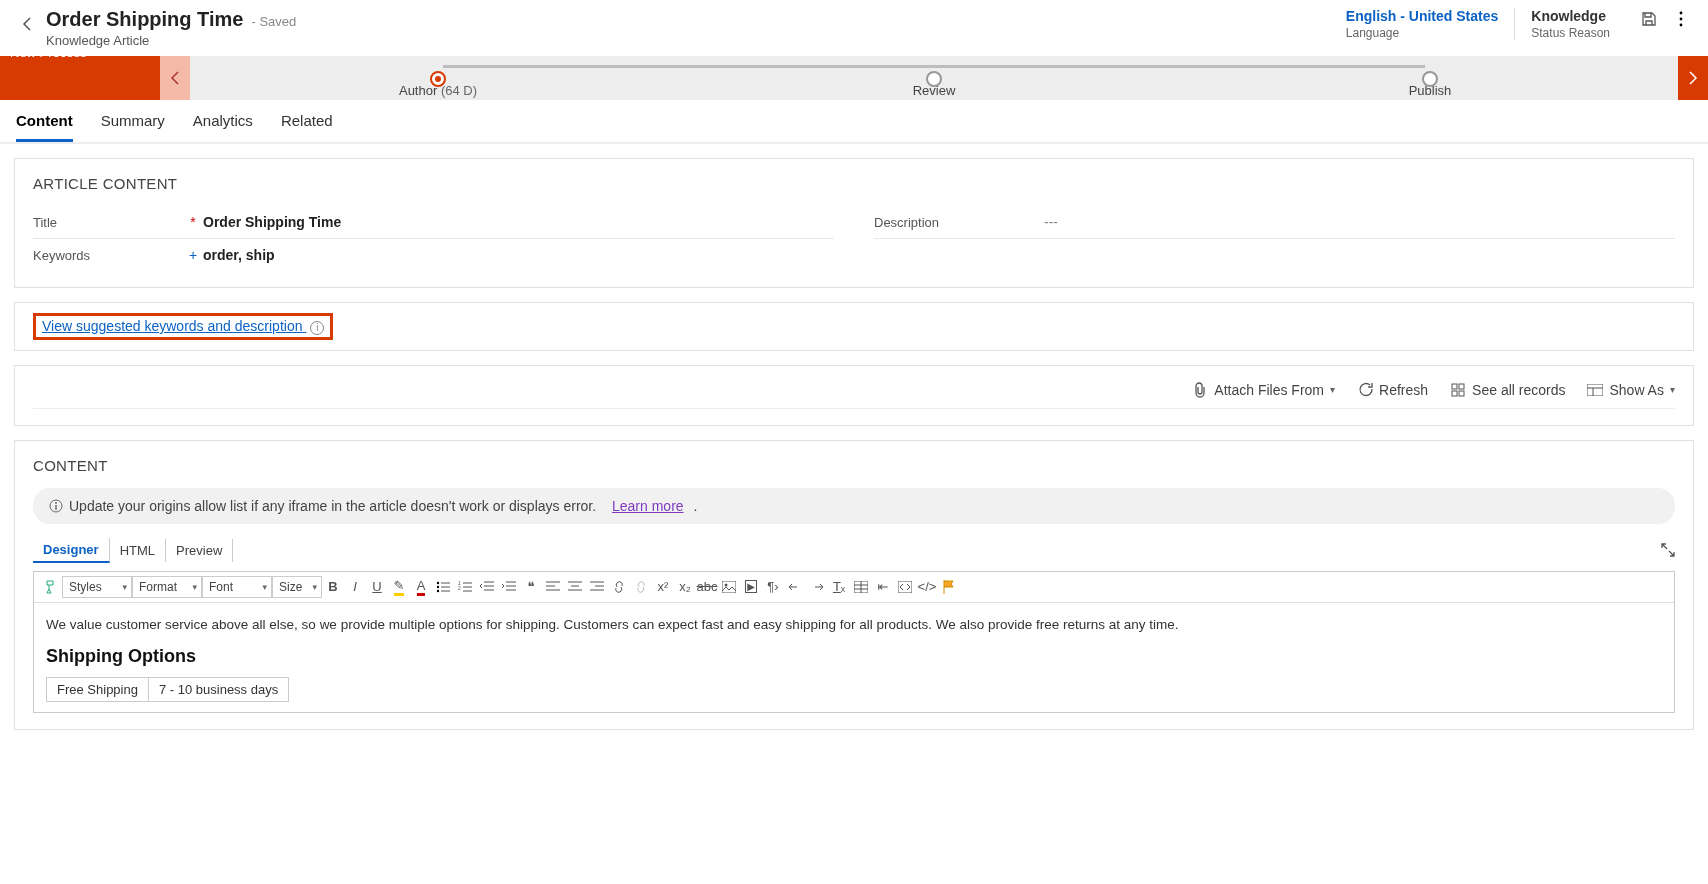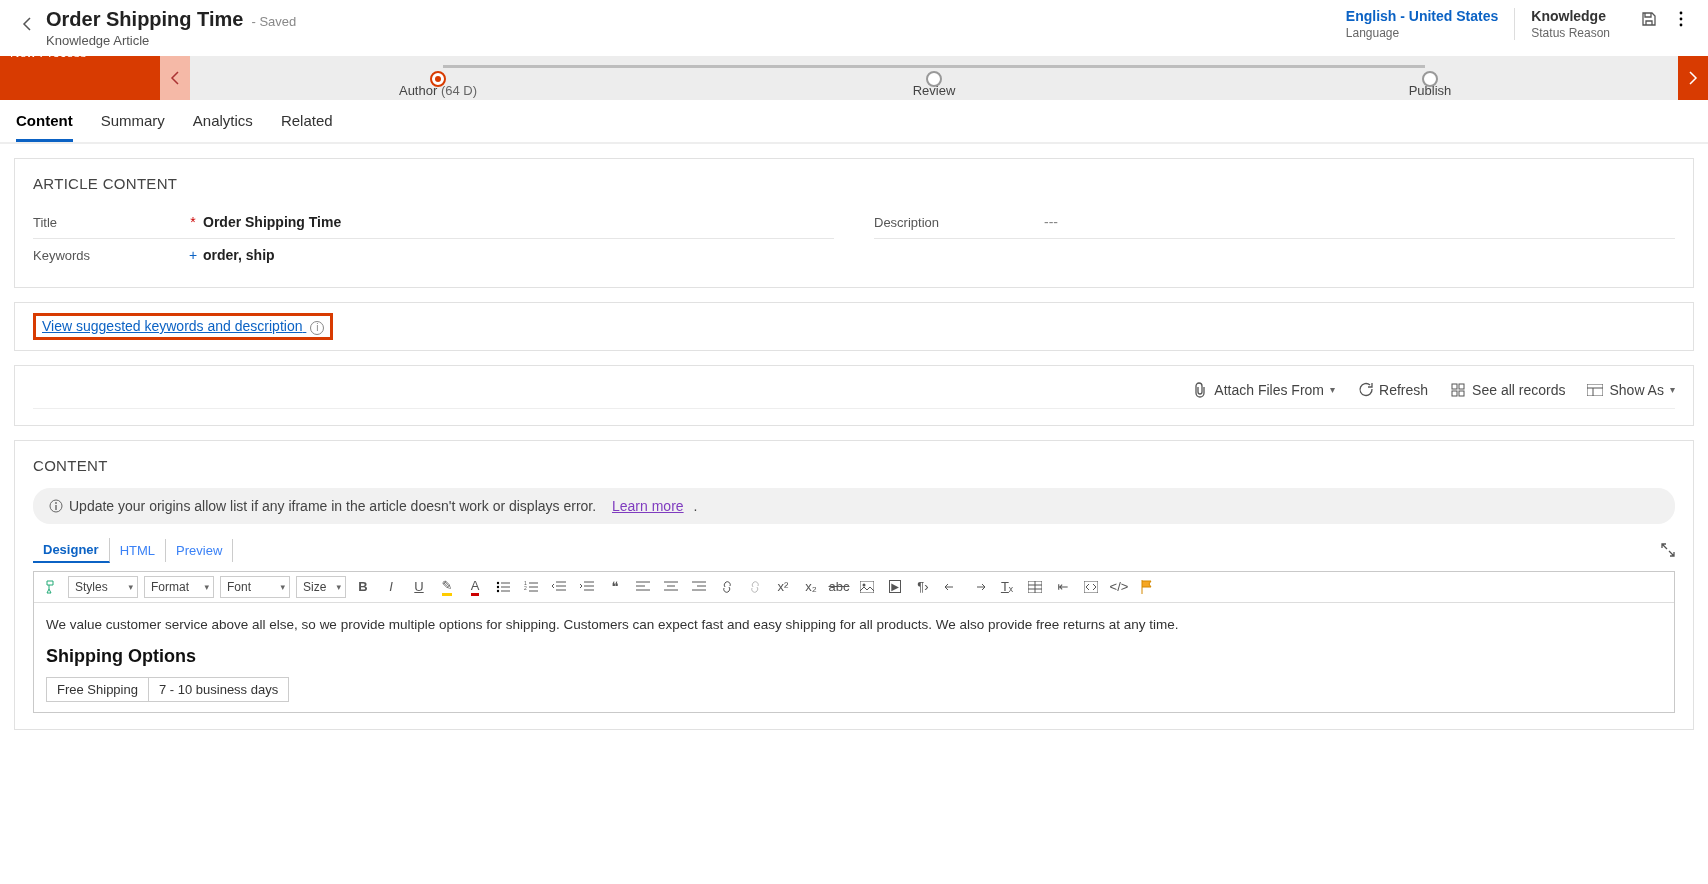--- a/index.html
+++ b/index.html
@@ -88,27 +88,27 @@
   
   .toolbar-row { display:flex; justify-content:flex-end; align-items:center; gap:22px; border-bottom:1px solid #eee; padding-bottom:10px; }
   .tool-item   { display:flex; align-items:center; gap:6px; font-size:14px; color:#444; cursor:pointer; }
   .tool-ico    { width:16px; height:16px; display:flex; align-items:center; justify-content:center; }
   .chev { font-size:10px; color:#666; }
 
   
   .info-banner { background:#f1f1f1; padding:10px 16px; font-size:14px; color:#444; display:flex; align-items:center; gap:6px;border-radius:17px; }
   .info-banner a { color:#7f3bbf; text-decoration:underline; cursor:pointer; }
   .editor-tabs { display:flex; align-items:center; gap:0; margin-top:14px; }
-  .etab { padding:4px 10px; font-size:13px; color:#3b82f6; cursor:pointer; border-right:1px solid #ccc; }
+  .etab { padding:4px 10px; font-size:13px; color:#404040; cursor:pointer; border-right:1px solid #ccc; }
   .etab:last-of-type { border-right:none; }
   .etab.active { color:#0b62c4; border-bottom:2px solid #0b62c4; font-weight:600; }
   .expand-ico { margin-left:auto; cursor:pointer; color:#555; }
 
   .rte-frame { border:1px solid #c9c9c9; margin-top:8px; }
-  .rte-toolbar { display:flex; align-items:center; gap:6px; padding:4px 6px; border-bottom:1px solid #ddd; flex-wrap:wrap; }
+  .rte-toolbar { display:flex; align-items:center; padding:4px 6px; border-bottom:1px solid #ddd; flex-wrap:wrap; }
   .rte-btn { width:22px; height:22px; display:flex; align-items:center; justify-content:center; color:#555; font-size:13px; cursor:pointer; }
   .rte-sel { height:22px; border:1px solid #ccc; background:#fff; font-size:12px; color:#444; padding:0 16px 0 6px; display:flex; align-items:center; cursor:pointer; position:relative; }
   .rte-sel::after { content:"▾"; position:absolute; right:4px; font-size:9px; color:#666; }
 
   .rte-body { padding:10px 12px; font-size:13.5px; color:#333; }
   .rte-body .para { margin:4px 0 14px 0; }
   .rte-body .h2 { font-size:18px; font-weight:700; margin:6px 0 10px 0; color:#111; }
   .ship-table { border-collapse:collapse; }
   .ship-table td { border:1px solid #ccc; padding:4px 10px; font-size:13px; }
   svg { display:block; }

